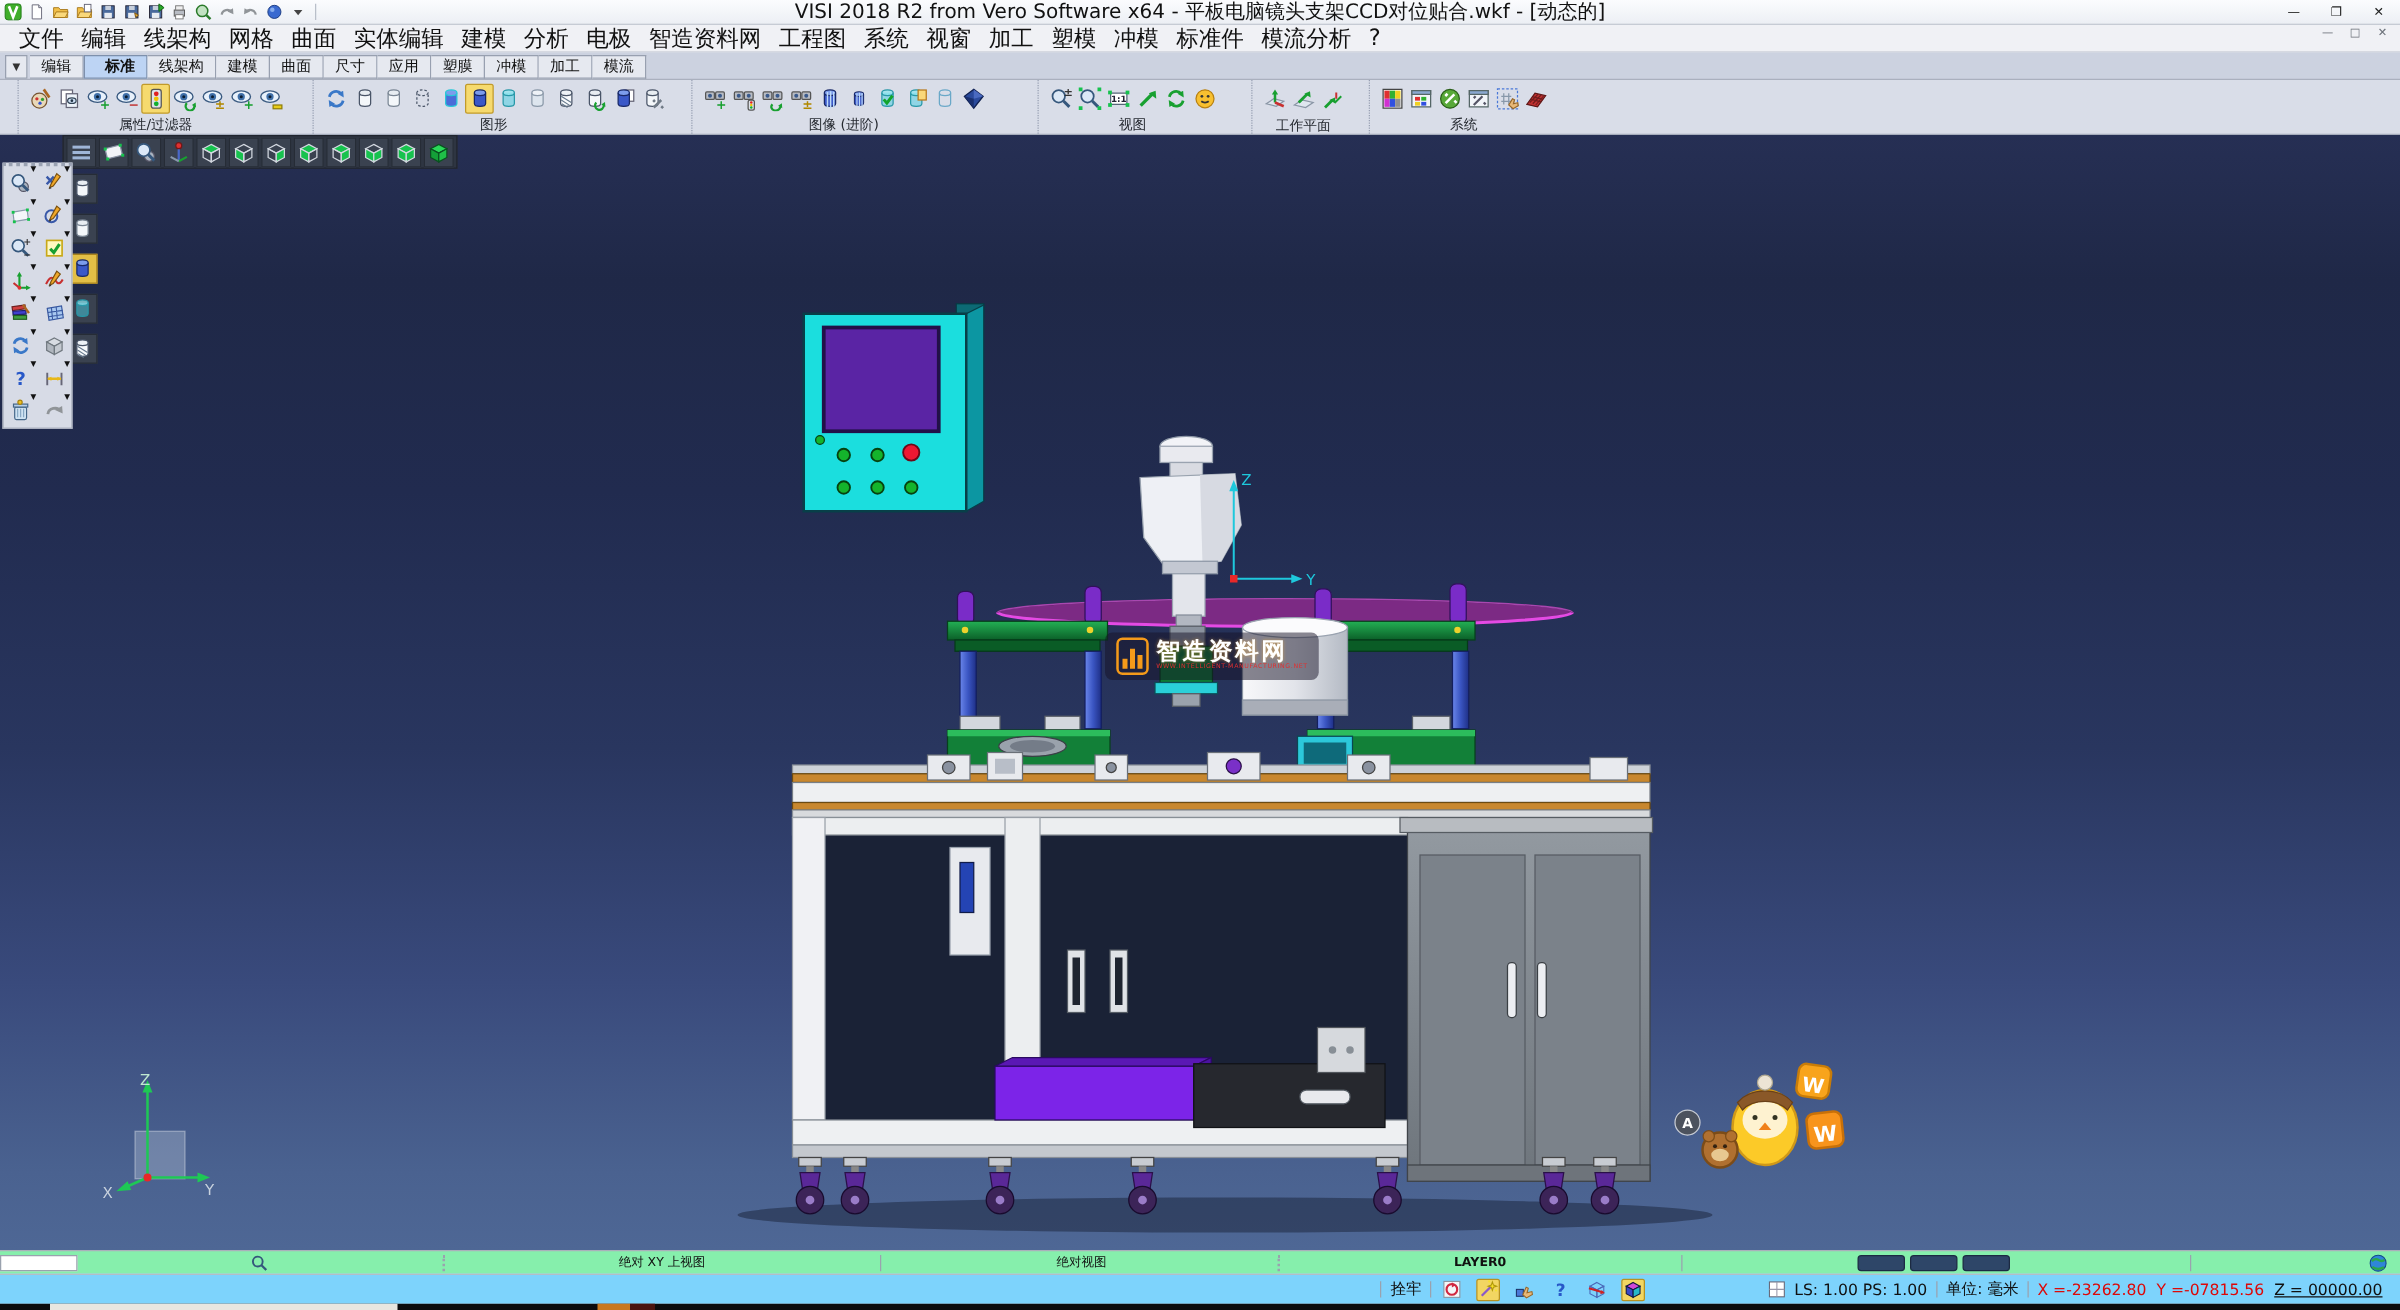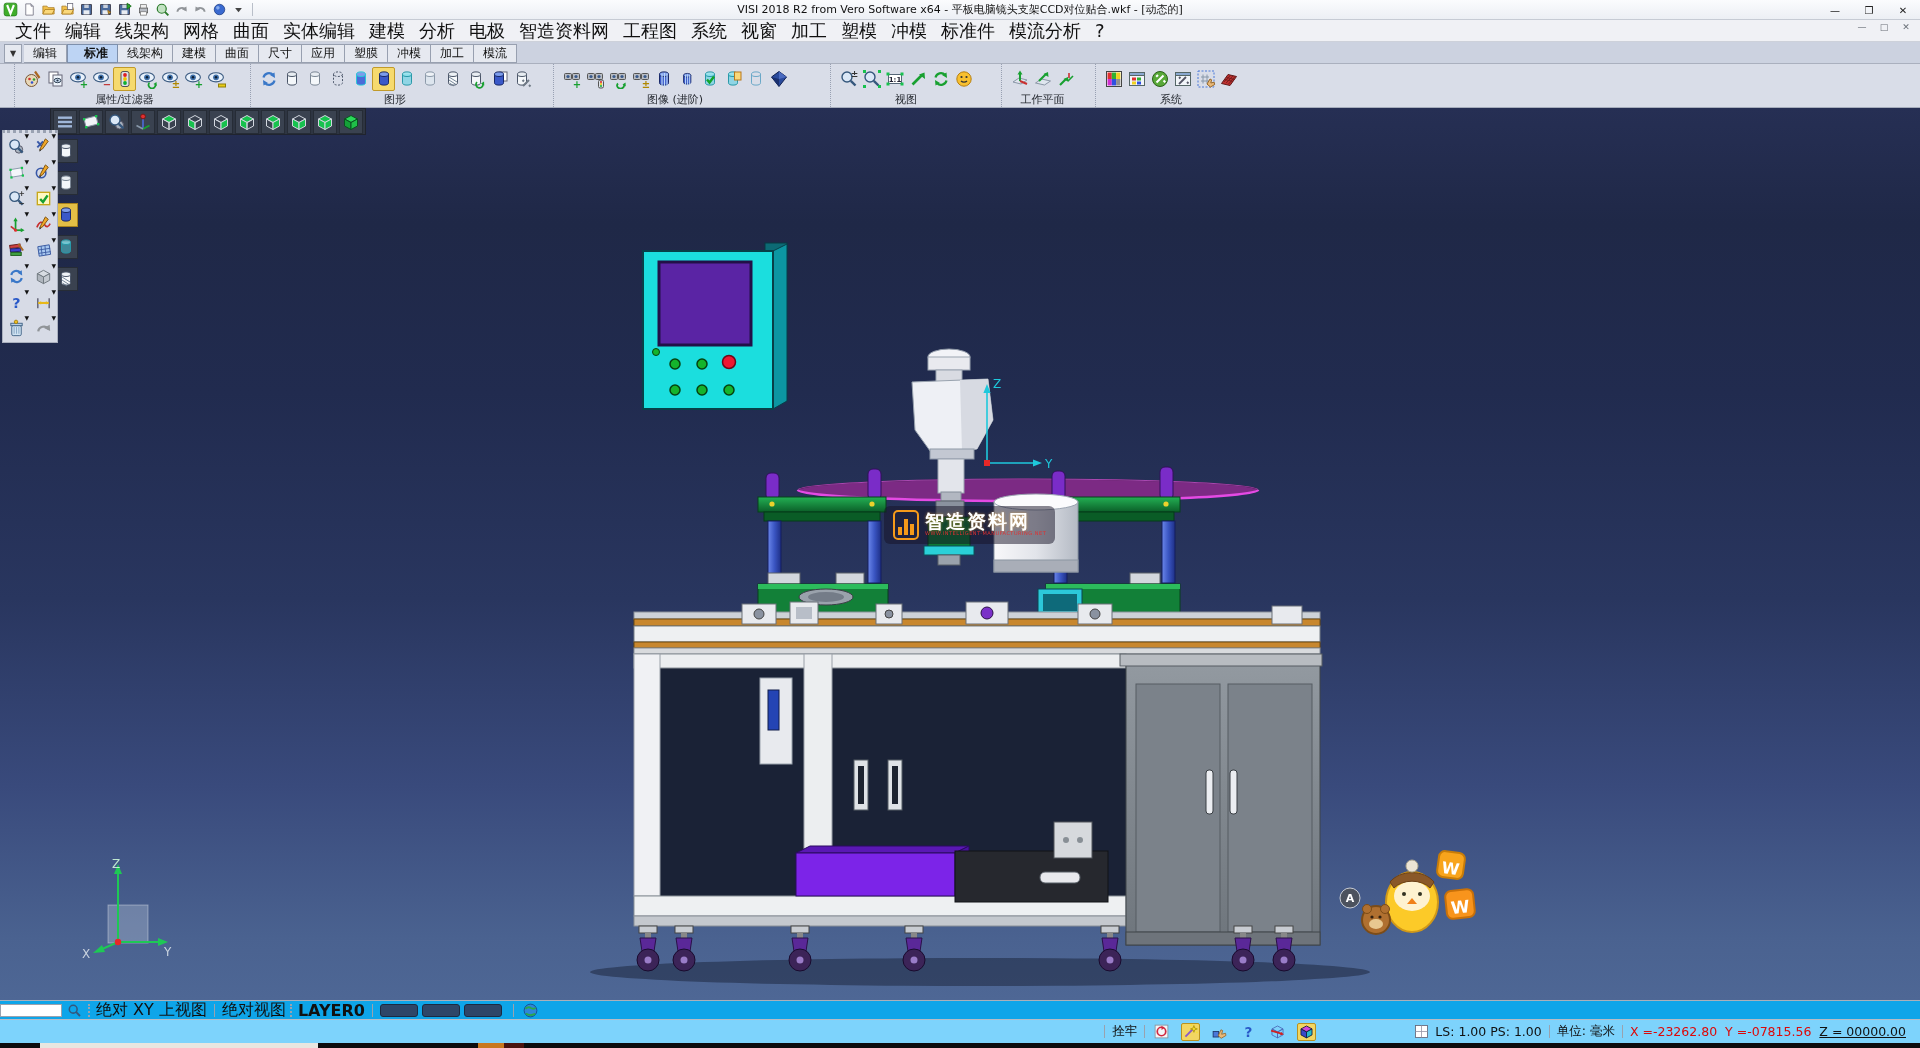--- a/index.html
+++ b/index.html
@@ -5,21 +5,21 @@
   html,body{margin:0;padding:0;background:#000;}
   *{box-sizing:border-box;font-family:"DejaVu Sans","Liberation Sans",sans-serif;}
   #app{position:relative;width:1920px;height:1048px;overflow:hidden;background:#d9dde8;}
 
   
   #titlebar{position:absolute;left:0;top:0;width:1920px;height:20px;background:linear-gradient(#fbfcfe,#eceff4);border-bottom:1px solid #c6cbd4;display:flex;align-items:center;}
   #quickbar{display:flex;align-items:center;gap:2px;padding-left:2px;}
   #quickbar .qtile{width:17px;height:17px;display:flex;align-items:center;justify-content:center;}
   #quickbar .qtile svg{width:15px;height:15px;}
   .qsep{width:1px;height:13px;background:#b9bfc9;margin:0 3px;}
-  #wtitle{position:absolute;left:0;right:0;text-align:center;font-size:11px;color:#111;pointer-events:none;}
+  #wtitle{position:absolute;left:0;right:0;text-align:center;font-size:16px;color:#111;pointer-events:none;}
   #wincontrols{position:absolute;right:0;top:0;height:20px;display:flex;}
   #wincontrols .wbtn{width:34px;height:20px;display:flex;align-items:center;justify-content:center;font-size:10px;color:#222;}
 
   
   #menubar{position:absolute;left:0;top:20px;width:1920px;height:22px;background:#f0f1f5;border-bottom:1px solid #cdd1da;display:flex;align-items:center;padding-left:8px;}
   .menu-item{font-size:18px;color:#111;padding:2px 7px;}
   #mdicontrols{position:absolute;right:6px;top:22px;display:flex;gap:6px;}
   #mdicontrols span{font-size:9px;color:#6a7078;width:16px;text-align:center;}
 
   
@@ -60,21 +60,21 @@
   #watermark{position:absolute;left:884px;top:398px;display:flex;align-items:center;gap:6px;background:rgba(22,18,38,0.5);border-radius:6px;padding:4px 9px;z-index:6;}
   #watermark .wm-logo{width:26px;height:30px;border:2px solid #f59a1a;border-radius:5px;display:flex;align-items:flex-end;justify-content:center;gap:2px;padding:3px 3px;}
   #watermark .wm-logo i{display:block;width:4px;background:#f59a1a;}
   #watermark .wm-text{color:#fff;font-size:19px;font-weight:bold;letter-spacing:2px;line-height:17px;text-shadow:0 0 3px rgba(255,180,60,.6);}
   #watermark .wm-sub{color:#e03030;font-size:5px;letter-spacing:.5px;line-height:7px;}
 
   
   #mascot{position:absolute;left:1336px;top:848px;width:148px;height:94px;z-index:50;}
 
   
-  #status1{position:absolute;left:0;top:1000px;width:1920px;height:19px;background:#0ea5e9;border-top:1px solid #aab0ba;display:flex;align-items:center;justify-content:flex-start;font-size:16px;color:#111;}
+  #status1{position:absolute;left:0;top:1000px;width:1920px;height:19px;background:#86efac;border-top:1px solid #aab0ba;display:flex;align-items:center;justify-content:space-between;font-size:10px;color:#111;}
   #status2{position:absolute;left:0;top:1019px;width:1920px;height:24px;background:#7dd3fc;border-top:1px solid #b6bcc6;display:flex;align-items:center;justify-content:flex-end;font-size:12.5px;color:#111;}
   .ssep{width:1px;height:13px;background:#9aa2ae;margin:0 7px;}
   .sdot{width:4px;height:13px;border-left:2px dotted #9aa2ae;margin:0 4px;}
   .stile{width:19px;height:18px;display:flex;align-items:center;justify-content:center;border:1px solid transparent;border-radius:2px;}
   .stile svg{width:17px;height:17px;}
   .stile.hl{background:#f2d662;border-color:#b89220;}
   .swatch{width:38px;height:13px;border-radius:3px;border:1px solid #1c2a42;margin-right:4px;}
   #searchbox{width:62px;height:13px;background:#fff;border:1px solid #9aa2ae;margin-right:3px;}
   .coord-red{color:#dd0808;}
   .coord-blk{color:#111;}
@@ -528,21 +528,21 @@
             <svg viewBox="0 0 20 20">
               <circle cx="10" cy="10" r="7.2" fill="#f8c030" stroke="#b88010"></circle>
               <circle cx="7.5" cy="8" r="1.1" fill="#333"></circle>
               <circle cx="12.5" cy="8" r="1.1" fill="#333"></circle>
               <path d="M7 12 a4 3 0 0 0 6 0" stroke="#333" fill="none" stroke-width="1.4"></path>
             </svg>
           </span>
         </div>
         <div class="glabel">视图</div>
       </div>
-      <div class="rgroup" style="margin-left: 22px;">
+      <div class="rgroup" style="margin-left: 22px; justify-content: center;">
         <div class="icons">
           <span class="tile">
             <svg viewBox="0 0 20 20">
               <polygon points="3,13 9,9 17,11 11,15" fill="#dfe6ef" stroke="#8a96a6"></polygon>
               <line x1="10" y1="12" x2="10" y2="3.5" stroke="#18a030" stroke-width="2"></line>
               <polygon points="10,1.5 7.5,5.5 12.5,5.5" fill="#18a030"></polygon>
               <line x1="10" y1="12" x2="17" y2="15" stroke="#c83030" stroke-width="2"></line>
             </svg>
           </span>
           <span class="tile">

